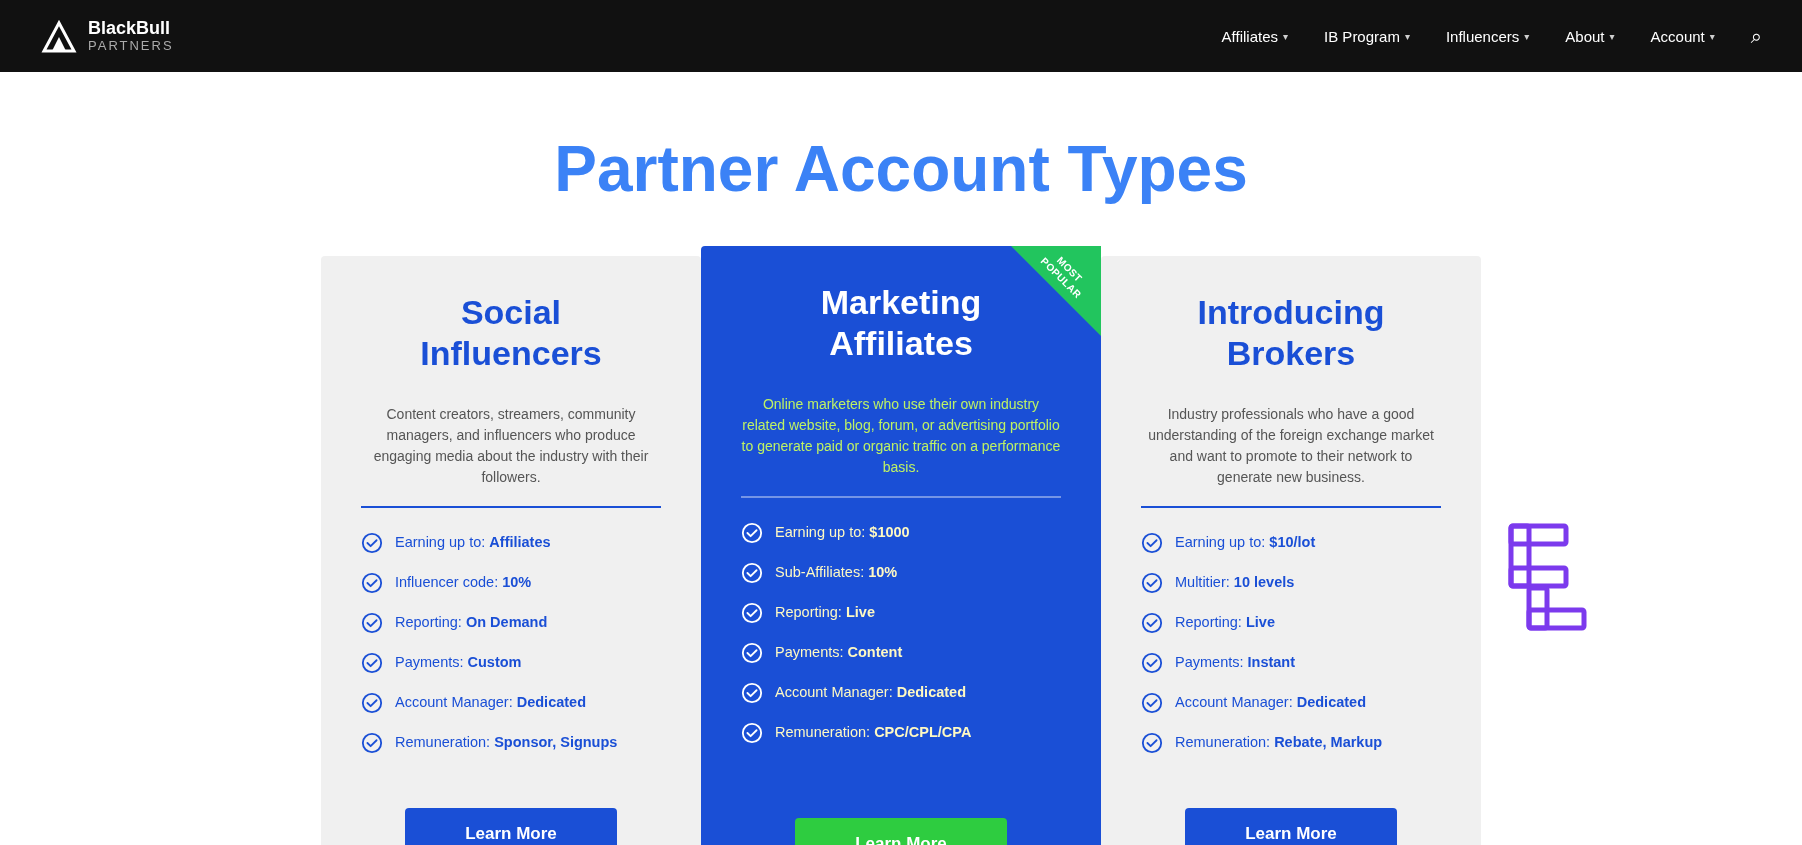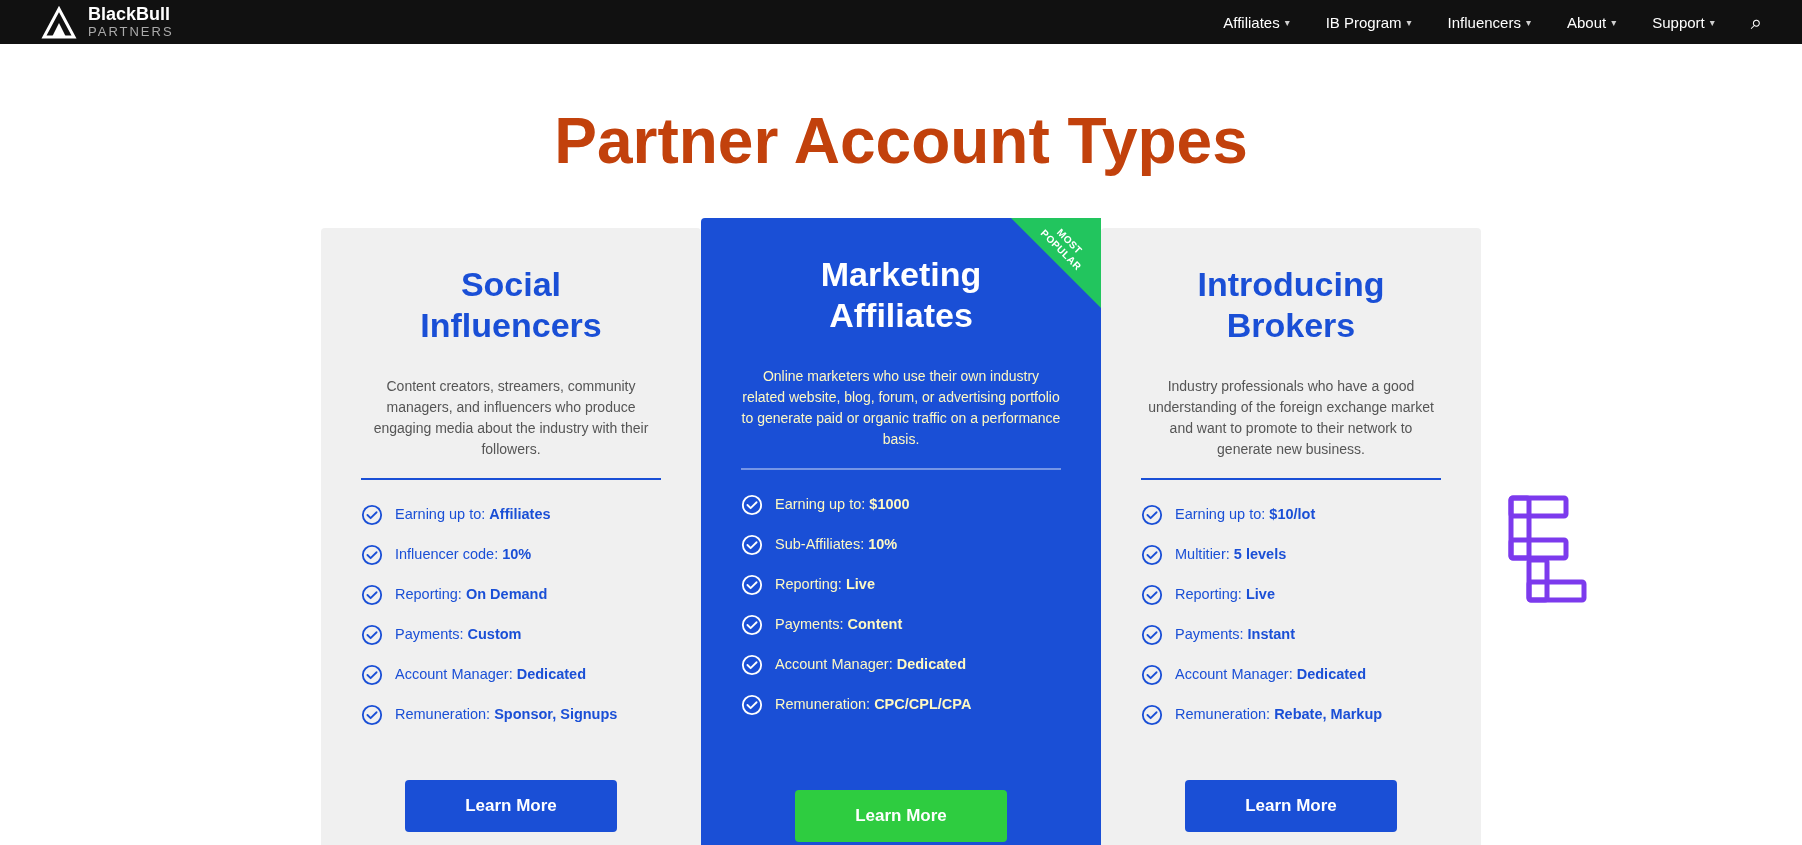--- a/index.html
+++ b/index.html
@@ -5,21 +5,21 @@
     * { margin: 0; padding: 0; box-sizing: border-box; }
     body { font-family: Arial, sans-serif; background: #fff; width: 1802px; min-height: 845px; overflow-x: hidden; }
 
     
     nav {
       background: #111;
       display: flex;
       align-items: center;
       justify-content: space-between;
       padding: 12px 40px;
-      height: 44px;
+      height: 72px;
     }
     .nav-logo {
       display: flex;
       align-items: center;
       gap: 10px;
     }
     .logo-icon {
       width: 38px;
       height: 38px;
     }
@@ -64,21 +64,21 @@
     
     .main-content {
       padding: 60px 40px 60px;
       max-width: 1802px;
       margin: 0 auto;
     }
     .page-title {
       text-align: center;
       font-size: 64px;
       font-weight: 800;
-      color: #c2410c;
+      color: #3b82f6;
       margin-bottom: 50px;
     }
 
     
     .cards-row {
       display: flex;
       justify-content: center;
       gap: 0;
       align-items: stretch;
       max-width: 1350px;
@@ -117,21 +117,21 @@
     }
 
     .card-desc {
       font-size: 14px;
       color: #555;
       text-align: center;
       line-height: 1.5;
       margin-bottom: 18px;
     }
     .card.featured .card-desc {
-      color: #fef9c3;
+      color: #bef264;
     }
 
     .card-divider {
       width: 100%;
       border: none;
       border-top: 2px solid #1a4fd6;
       margin-bottom: 24px;
     }
     .card.featured .card-divider {
       border-top-color: rgba(255,255,255,0.4);
@@ -250,21 +250,21 @@
     </div>
     <div class="nav-link">
       <span>Influencers</span>
       <span class="chevron">▾</span>
     </div>
     <div class="nav-link">
       <span>About</span>
       <span class="chevron">▾</span>
     </div>
     <div class="nav-link">
-      <span>Support</span>
+      <span>Account</span>
       <span class="chevron">▾</span>
     </div>
     <div class="nav-search">⌕</div>
   </div>
 </nav>
 
 <div class="main-content">
   <h1 class="page-title">Partner Account Types</h1>
 
   <div class="cards-row">
@@ -393,21 +393,21 @@
             <circle cx="12" cy="12" r="10" stroke="#1a4fd6" stroke-width="2"></circle>
             <path d="M7 12l3.5 3.5L17 9" stroke="#1a4fd6" stroke-width="2" stroke-linecap="round" stroke-linejoin="round"></path>
           </svg>
           <span><span class="feature-label">Earning up to: </span><span class="feature-value">$10/lot</span></span>
         </li>
         <li class="feature-item">
           <svg class="check-icon" viewBox="0 0 24 24" fill="none">
             <circle cx="12" cy="12" r="10" stroke="#1a4fd6" stroke-width="2"></circle>
             <path d="M7 12l3.5 3.5L17 9" stroke="#1a4fd6" stroke-width="2" stroke-linecap="round" stroke-linejoin="round"></path>
           </svg>
-          <span><span class="feature-label">Multitier: </span><span class="feature-value">5 levels</span></span>
+          <span><span class="feature-label">Multitier: </span><span class="feature-value">10 levels</span></span>
         </li>
         <li class="feature-item">
           <svg class="check-icon" viewBox="0 0 24 24" fill="none">
             <circle cx="12" cy="12" r="10" stroke="#1a4fd6" stroke-width="2"></circle>
             <path d="M7 12l3.5 3.5L17 9" stroke="#1a4fd6" stroke-width="2" stroke-linecap="round" stroke-linejoin="round"></path>
           </svg>
           <span><span class="feature-label">Reporting: </span><span class="feature-value">Live</span></span>
         </li>
         <li class="feature-item">
           <svg class="check-icon" viewBox="0 0 24 24" fill="none">

